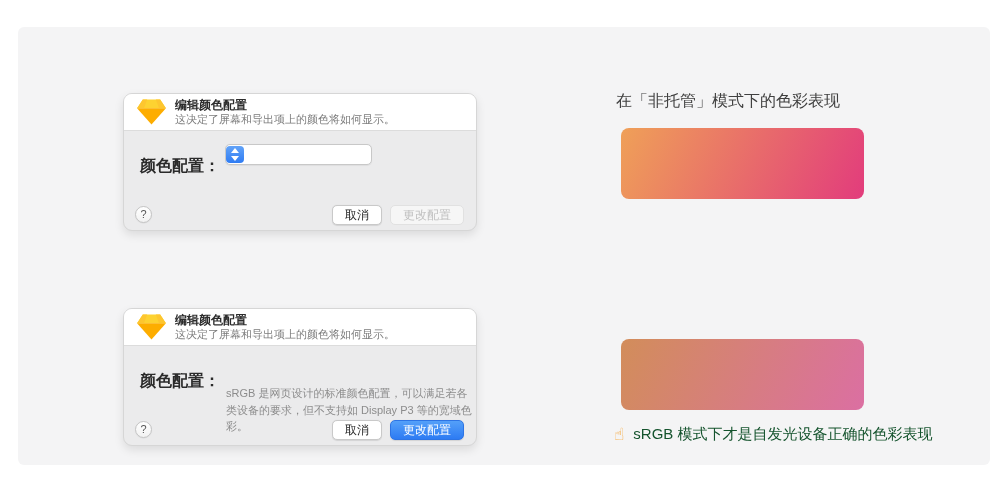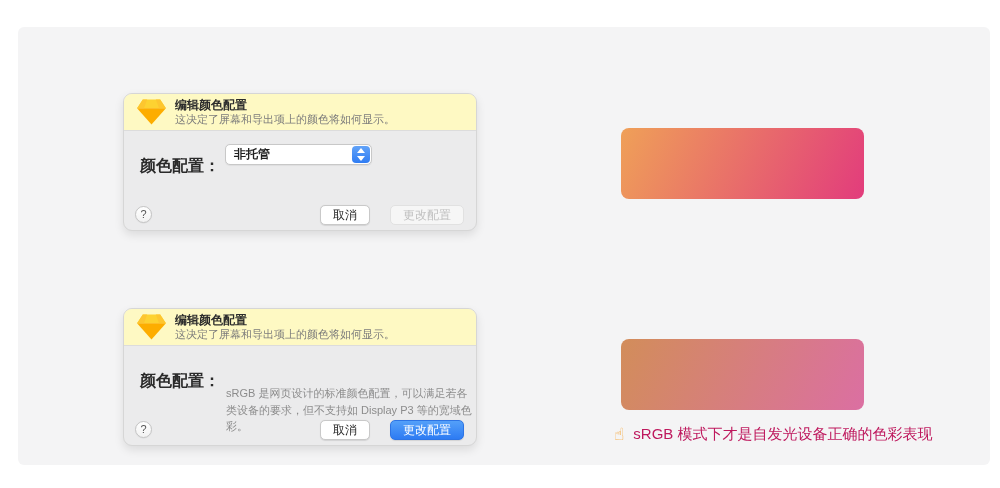--- a/index.html
+++ b/index.html
@@ -18,21 +18,21 @@
   
   .dialog {
     position:absolute; left:105px; width:354px; height:138px;
     background:#ebebec; border:1px solid #d6d6d6; border-radius:9px;
     box-shadow:0 4px 10px rgba(0,0,0,.10);
   }
   .dialog.d1 { top:66px; }
   .dialog.d2 { top:281px; }
 
   .dlg-header {
-    height:37px; background:#fef9c3; border-bottom:1px solid #dcdcdc;
+    height:37px; background:#ffffff; border-bottom:1px solid #dcdcdc;
     border-radius:8px 8px 0 0;
     display:flex; align-items:center; padding:0 12px 0 13px;
   }
   .app-icon { width:29px; height:26px; margin-right:9px; flex:0 0 auto; }
   .dlg-titles { display:flex; flex-direction:column; justify-content:center; }
   .dlg-title { font-size:12px; font-weight:bold; color:#2c2c2c; line-height:13px; }
   .dlg-subtitle { font-size:11px; color:#7c7c7c; line-height:13px; margin-top:1px; }
 
   .dlg-body { position:relative; height:100px; }
 
@@ -59,21 +59,21 @@
     position:absolute; left:102px; top:39px; width:250px;
     font-size:11px; line-height:1.5; color:#8c8c8c;
   }
   .qmark {
     position:absolute; left:11px; top:75px; width:17px; height:17px;
     background:linear-gradient(#ffffff,#f2f2f2); border:1px solid #c4c4c4;
     border-radius:50%; font-size:11px; color:#555; text-align:center;
     line-height:15px; box-shadow:0 0.5px 1px rgba(0,0,0,.08);
   }
   .btn-row {
-    position:absolute; right:12px; top:74px; display:flex; gap:20px;
+    position:absolute; right:12px; top:74px; display:flex; gap:8px;
   }
   .btn {
     height:20px; border-radius:5px; font-size:12px; line-height:18px;
     text-align:center; padding:0 12px;
     box-shadow:0 0.5px 1px rgba(0,0,0,.10);
   }
   .btn-cancel {
     background:#ffffff; border:1px solid #c9c9c9; color:#262626; min-width:46px;
   }
   .btn-primary {
@@ -116,21 +116,20 @@
         <polygon points="65,2 80,2 100,32 76,32" fill="#fdc62f"></polygon>
       </svg>
       <div class="dlg-titles">
         <div class="dlg-title">编辑颜色配置</div>
         <div class="dlg-subtitle">这决定了屏幕和导出项上的颜色将如何显示。</div>
       </div>
     </div>
     <div class="dlg-body">
       <div class="field-label">颜色配置：</div>
       <div class="dropdown">
-        <div class="dropdown-value">非托管</div>
         <div class="dropdown-cap">
           <svg width="8" height="13" viewBox="0 0 8 13">
             <polygon points="4,0 8,5 0,5" fill="#ffffff"></polygon>
             <polygon points="0,8 8,8 4,13" fill="#ffffff"></polygon>
           </svg>
         </div>
       </div>
       <div class="qmark">?</div>
       <div class="btn-row">
         <div class="btn btn-cancel">取消</div>
@@ -156,22 +155,23 @@
       <div class="field-label">颜色配置：</div>
       <div class="help-text">sRGB 是网页设计的标准颜色配置，可以满足若各类设备的要求，但不支持如 Display P3 等的宽域色彩。</div>
       <div class="qmark">?</div>
       <div class="btn-row">
         <div class="btn btn-cancel">取消</div>
         <div class="btn btn-primary">更改配置</div>
       </div>
     </div>
   </div>
 
+  <div class="rc-heading h1">在「非托管」模式下的色彩表现</div>
   <div class="swatch s1" style="background: linear-gradient(115deg, rgb(239, 160, 88), rgb(226, 60, 124));"></div>
 
   <div class="swatch s2" style="background: linear-gradient(115deg, rgb(210, 141, 90), rgb(219, 111, 162));"></div>
 
   <div class="note">
     <span class="note-icon" style="color: rgb(246, 167, 58);">☝</span>
-    <span class="note-text" style="color: #be185d;">sRGB 模式下才是自发光设备正确的色彩表现</span>
+    <span class="note-text" style="color: #14532d;">sRGB 模式下才是自发光设备正确的色彩表现</span>
   </div>
 
 </div>
 
 </body></html>

